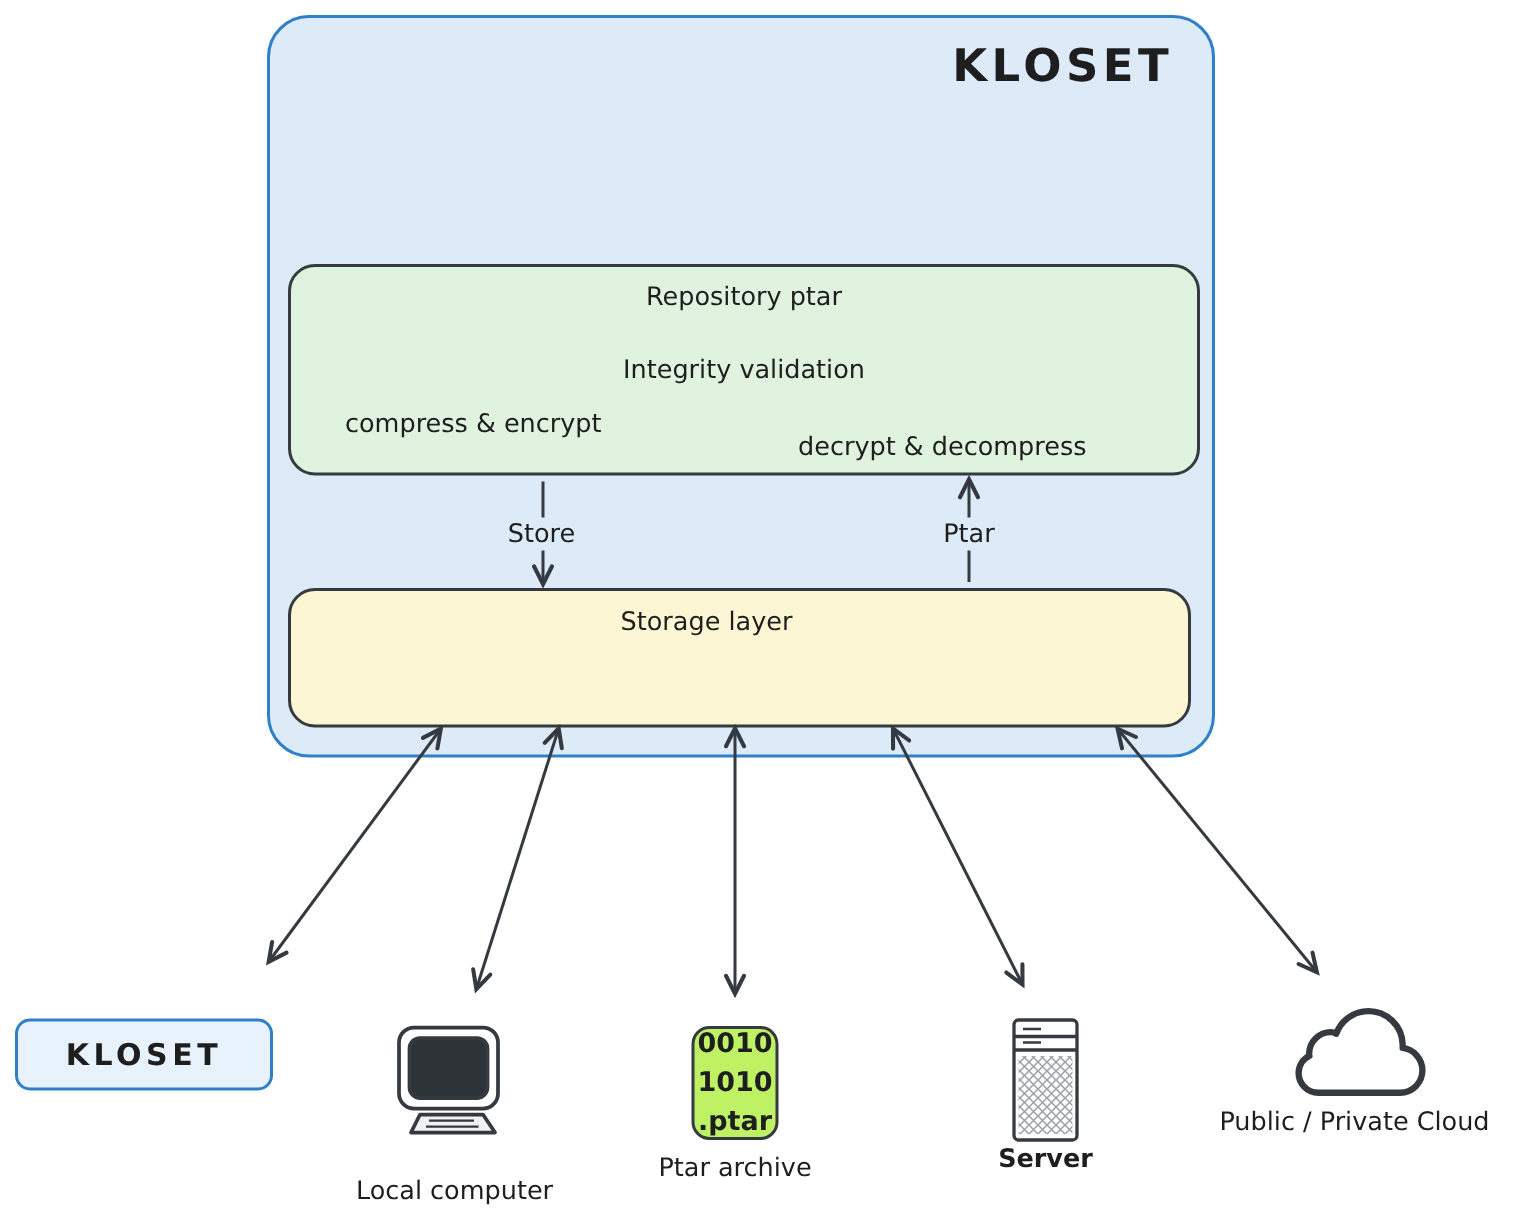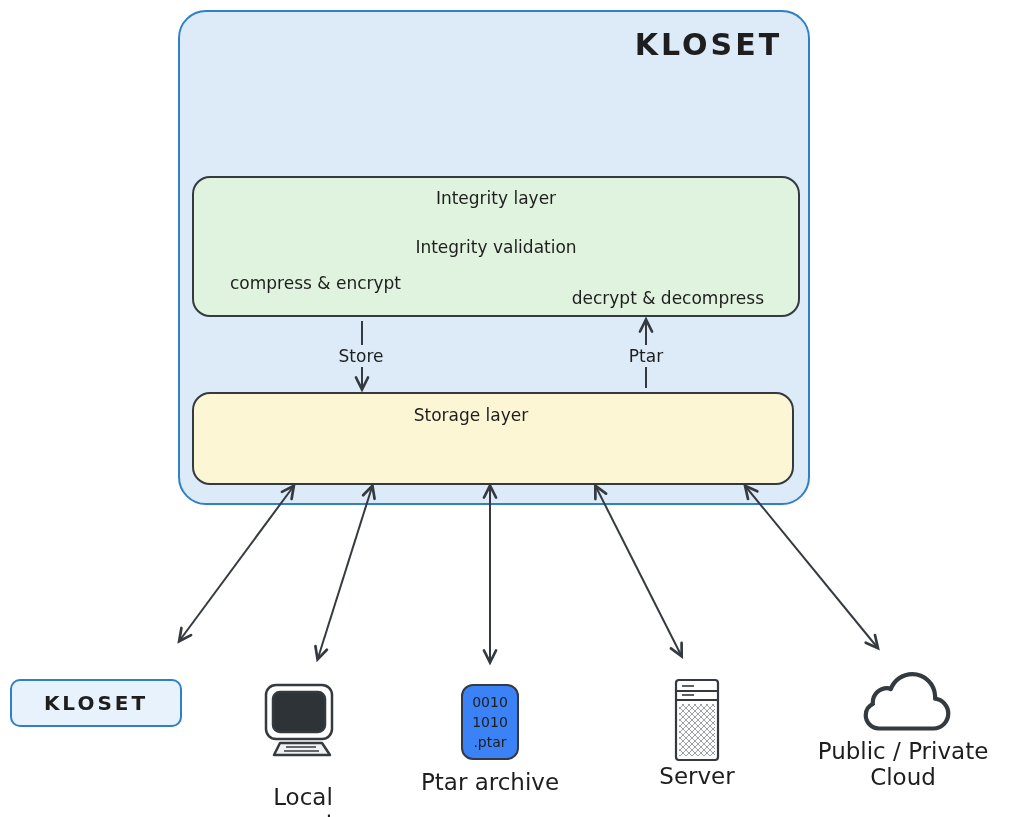--- a/index.html
+++ b/index.html
@@ -32,21 +32,21 @@
   .repo-box {
     left: 192px; top: 176px; width: 608px; height: 141px;
     background: var(--repo-fill, #dff3df);
     border: 2px solid var(--repo-border, #343a40);
     border-radius: 18px;
     z-index: 2;
   }
   .repo-title   { left: 192px; top: 188px; width: 608px; font-size: 17px; z-index: 3; }
   .repo-sub     { left: 192px; top: 237px; width: 608px; font-size: 17px; z-index: 3; text-align: center; }
   .repo-left    { left: 230px; top: 273px; width: 230px; font-size: 17px; text-align: left;  z-index: 3; }
-  .repo-right   { left: 532px; top: 288px; width: 232px; font-size: 17px; text-align: right; z-index: 3; }
+  .repo-right   { left: 532px; top: 288px; width: 232px; font-size: 17px; z-index: 3; }
 
   
   .storage-box {
     left: 192px; top: 392px; width: 602px; height: 93px;
     background: var(--storage-fill, #fdf6d5);
     border: 2px solid var(--storage-border, #343a40);
     border-radius: 18px;
     z-index: 2;
   }
   .storage-title { left: 192px; top: 405px; width: 558px; font-size: 17px; z-index: 3; }
@@ -75,43 +75,43 @@
   }
 
   
   .icon { z-index: 2; color: var(--stroke, #343a40); }
   .computer-icon { left: 256px; top: 682px; width: 92px;  height: 82px; }
   .server-icon   { left: 674px; top: 678px; width: 46px;  height: 84px; }
   .cloud-icon    { left: 850px; top: 660px; width: 114px; height: 72px; }
 
   .ptar-doc {
     left: 461px; top: 684px; width: 58px; height: 76px;
-    background: #3b82f6;
+    background: #bef264;
     border: 2px solid var(--stroke, #343a40);
     border-radius: 12px;
     z-index: 2;
     display: flex; flex-direction: column; align-items: center; justify-content: center;
-    font-size: 14px; line-height: 1.45;
+    font-size: 18px; line-height: 1.45; font-weight: bold;
   }
 
   
-  .target-label { font-size: 23px; text-align: center; z-index: 3; }
+  .target-label { font-size: 17px; text-align: center; z-index: 3; }
   .local-label  { left: 222px; top: 784px; width: 162px; }
   .ptar-label   { left: 418px; top: 769px; width: 144px; }
-  .server-label { left: 650px; top: 763px; width: 94px;  }
+  .server-label { left: 650px; top: 763px; width: 94px; font-weight: bold;  }
   .cloud-label  { left: 792px; top: 738px; width: 222px; }
 </style>
 </head>
 <body>
 
 <div class="abs kloset-container"></div>
 <div class="abs kloset-title">KLOSET</div>
 
 <div class="abs repo-box"></div>
-<div class="abs center repo-title">Integrity layer</div>
+<div class="abs center repo-title">Repository ptar</div>
 <div class="abs center repo-sub">Integrity validation</div>
 <div class="abs repo-left">compress &amp; encrypt</div>
 <div class="abs repo-right">decrypt &amp; decompress</div>
 
 <div class="abs storage-box"></div>
 <div class="abs center storage-title">Storage layer</div>
 
 <svg class="abs arrows-svg" viewBox="0 0 1016 817" xmlns="http://www.w3.org/2000/svg">
   <defs>
     <marker id="ah" viewBox="0 0 12 12" refX="9" refY="6" markerWidth="9" markerHeight="9" orient="auto-start-reverse">

